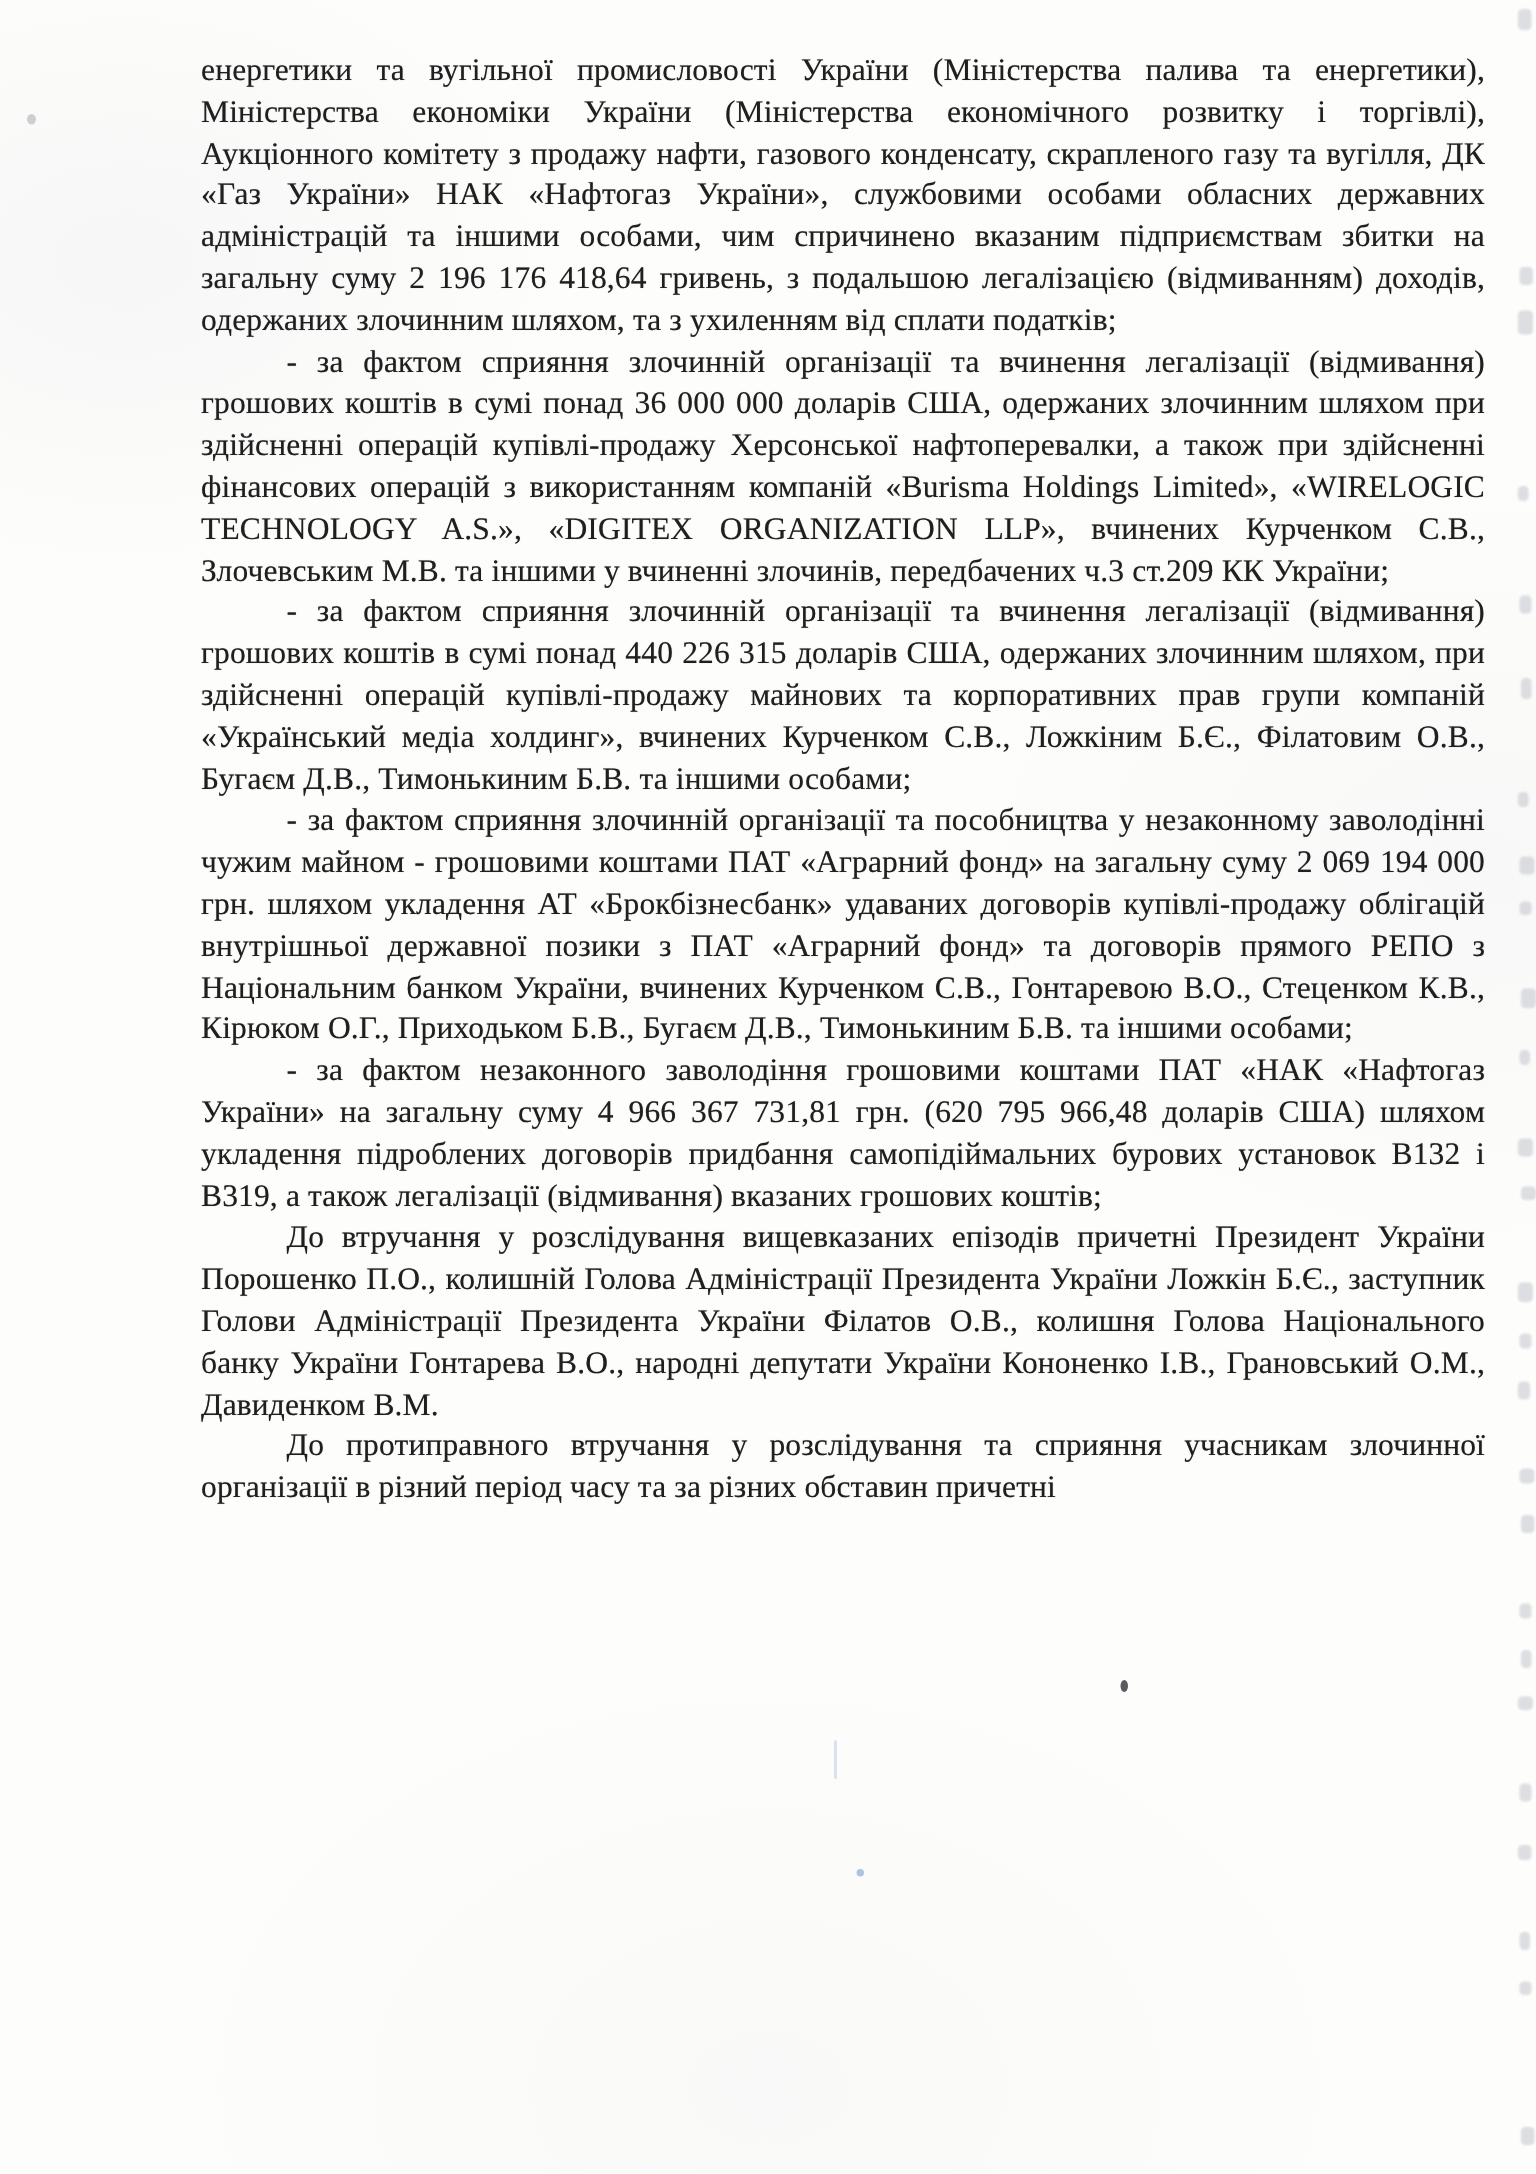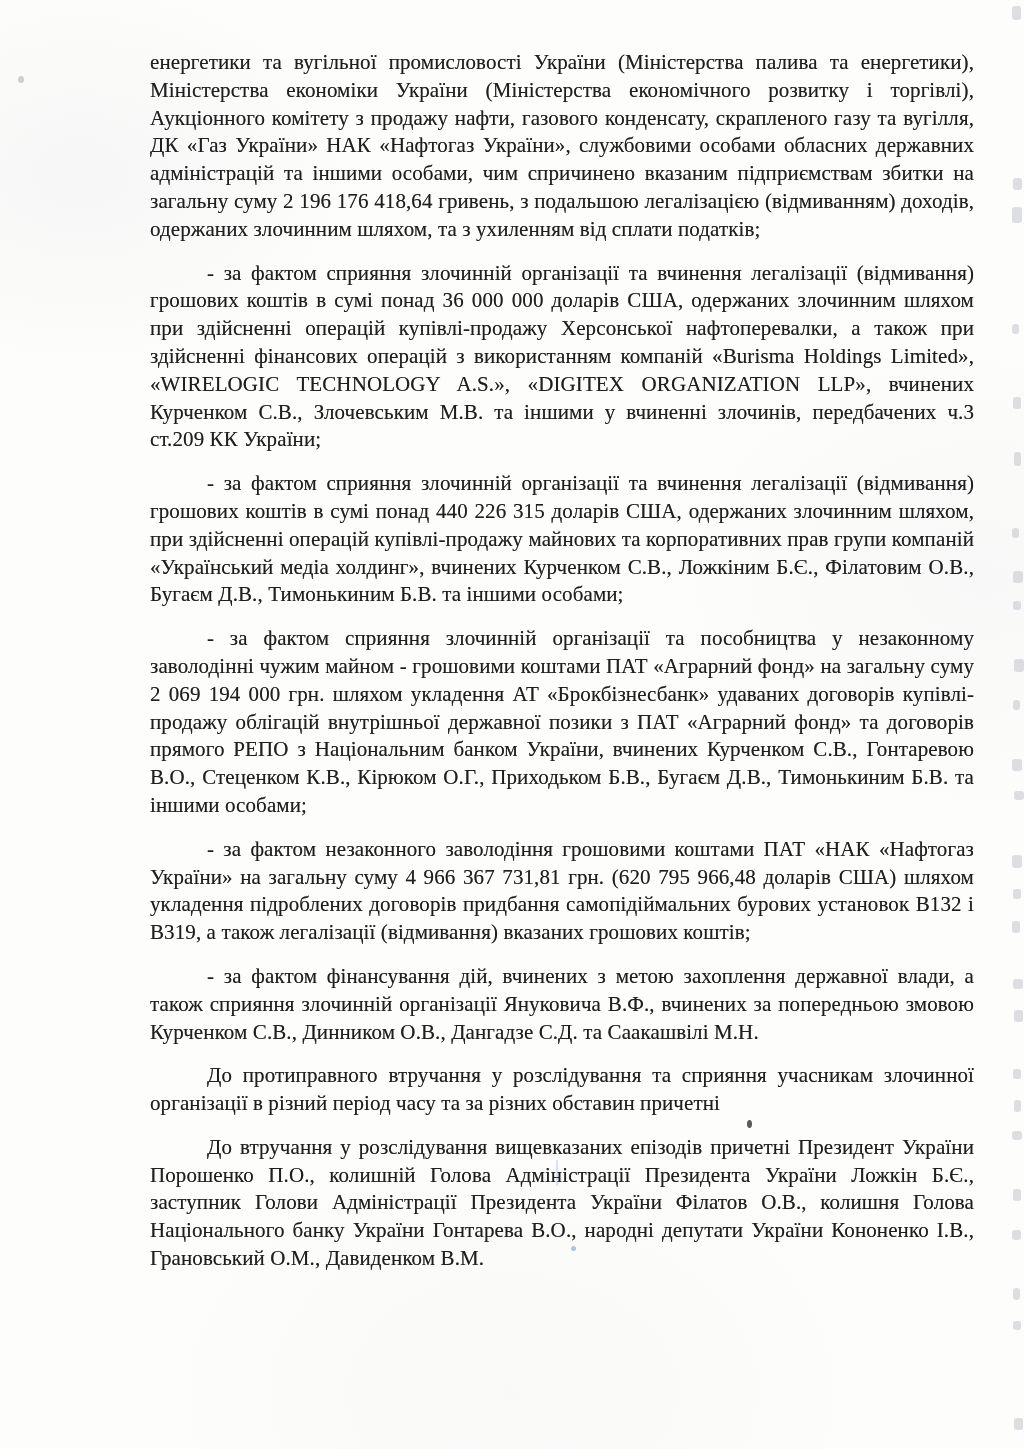--- a/index.html
+++ b/index.html
@@ -32,21 +32,21 @@
     top: 33px;
     width: 856px;
     font-size: 21px;
     line-height: 27.8px;
     color: #1f1f1f;
     text-align: justify;
     letter-spacing: 0.1px;
     text-shadow: 0 0 0.5px rgba(30,30,30,0.55);
   }
   .text-block p {
-    margin: 16px;
+    margin: 0;
     padding: 0;
   }
   .text-block p.indent {
     text-indent: 57px;
   }
   .edge-artifact {
     position: absolute;
     background: rgba(188, 192, 199, 0.5);
     border-radius: 3px;
     filter: blur(0.7px);
@@ -61,23 +61,22 @@
 </head>
 <body>
 
 <div class="page">
   <div class="text-block" id="text-block" style="color: rgb(31, 31, 31);">
       <p class="no-indent">енергетики та вугільної промисловості України (Міністерства палива та енергетики), Міністерства економіки України (Міністерства економічного розвитку і торгівлі), Аукціонного комітету з продажу нафти, газового конденсату, скрапленого газу та вугілля, ДК «Газ України» НАК «Нафтогаз України», службовими особами обласних державних адміністрацій та іншими особами, чим спричинено вказаним підприємствам збитки на загальну суму 2 196 176 418,64 гривень, з подальшою легалізацією (відмиванням) доходів, одержаних злочинним шляхом, та з ухиленням від сплати податків;</p>
       <p class="indent">- за фактом сприяння злочинній організації та вчинення легалізації (відмивання) грошових коштів в сумі понад 36 000 000 доларів США, одержаних злочинним шляхом при здійсненні операцій купівлі-продажу Херсонської нафтоперевалки, а також при здійсненні фінансових операцій з використанням компаній «Burisma Holdings Limited», «WIRELOGIC TECHNOLOGY A.S.», «DIGITEX ORGANIZATION LLP», вчинених Курченком С.В., Злочевським М.В. та іншими у вчиненні злочинів, передбачених ч.3 ст.209 КК України;</p>
       <p class="indent">- за фактом сприяння злочинній організації та вчинення легалізації (відмивання) грошових коштів в сумі понад 440 226 315 доларів США, одержаних злочинним шляхом, при здійсненні операцій купівлі-продажу майнових та корпоративних прав групи компаній «Український медіа холдинг», вчинених Курченком С.В., Ложкіним Б.Є., Філатовим О.В., Бугаєм Д.В., Тимонькиним Б.В. та іншими особами;</p>
       <p class="indent">- за фактом сприяння злочинній організації та пособництва у незаконному заволодінні чужим майном - грошовими коштами ПАТ «Аграрний фонд» на загальну суму 2 069 194 000 грн. шляхом укладення АТ «Брокбізнесбанк» удаваних договорів купівлі-продажу облігацій внутрішньої державної позики з ПАТ «Аграрний фонд» та договорів прямого РЕПО з Національним банком України, вчинених Курченком С.В., Гонтаревою В.О., Стеценком К.В., Кірюком О.Г., Приходьком Б.В., Бугаєм Д.В., Тимонькиним Б.В. та іншими особами;</p>
       <p class="indent">- за фактом незаконного заволодіння грошовими коштами ПАТ «НАК «Нафтогаз України» на загальну суму 4 966 367 731,81 грн. (620 795 966,48 доларів США) шляхом укладення підроблених договорів придбання самопідіймальних бурових установок В132 і В319, а також легалізації (відмивання) вказаних грошових коштів;</p>
-      <p class="indent">- за фактом фінансування дій, вчинених з метою захоплення державної влади, а також сприяння злочинній організації Януковича В.Ф., вчинених за попередньою змовою Курченком С.В., Динником О.В., Дангадзе С.Д. та Саакашвілі М.Н.</p>
+      <p class="indent">До втручання у розслідування вищевказаних епізодів причетні Президент України Порошенко П.О., колишній Голова Адміністрації Президента України Ложкін Б.Є., заступник Голови Адміністрації Президента України Філатов О.В., колишня Голова Національного банку України Гонтарева В.О., народні депутати України Кононенко І.В., Грановський О.М., Давиденком В.М.</p>
       <p class="indent">До протиправного втручання у розслідування та сприяння учасникам злочинної організації в різний період часу та за різних обставин причетні</p>
-      <p class="indent">До втручання у розслідування вищевказаних епізодів причетні Президент України Порошенко П.О., колишній Голова Адміністрації Президента України Ложкін Б.Є., заступник Голови Адміністрації Президента України Філатов О.В., колишня Голова Національного банку України Гонтарева В.О., народні депутати України Кононенко І.В., Грановський О.М., Давиденком В.М.</p>
     </div>
 
   <span class="ink-speck" style="left:747px; top:1120px; width:5px; height:8px; background:rgba(50,50,55,0.8);"></span>
   <span class="ink-speck" style="left:571px; top:1246px; width:5px; height:5px; background:rgba(80,125,205,0.45);"></span>
   <span class="ink-speck" style="left:556px; top:1160px; width:2px; height:26px; border-radius:2px; background:rgba(90,135,210,0.22);"></span>
   <span class="ink-speck" style="left:18px; top:76px; width:6px; height:7px; background:rgba(120,125,135,0.35);"></span>
 <span class="edge-artifact" style="left: 1012px; top: 6px; width: 9px; height: 14px;"></span>
     <span class="edge-artifact" style="left: 1013px; top: 178px; width: 9px; height: 12px;"></span>
     <span class="edge-artifact" style="left: 1012px; top: 207px; width: 10px; height: 16px;"></span>
     <span class="edge-artifact" style="left: 1012px; top: 324px; width: 7px; height: 10px;"></span>

